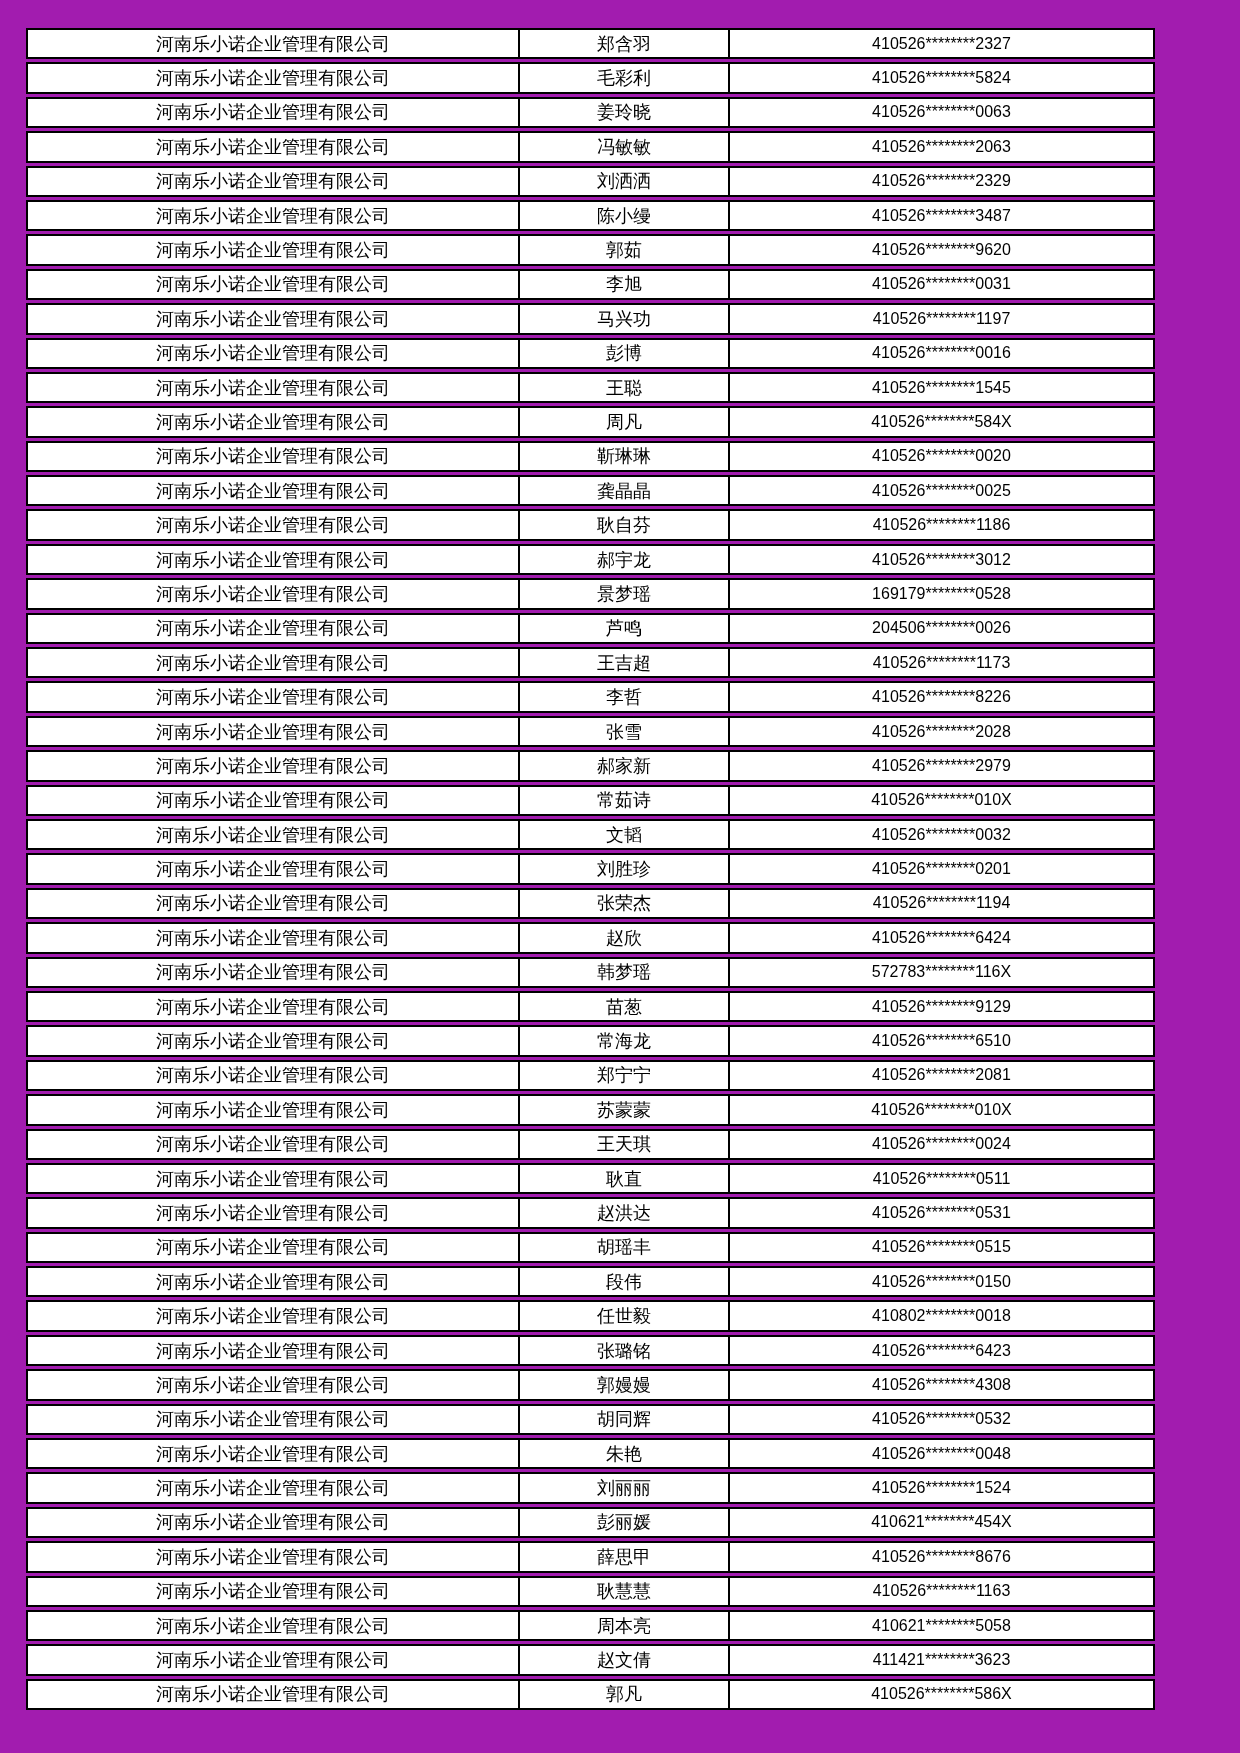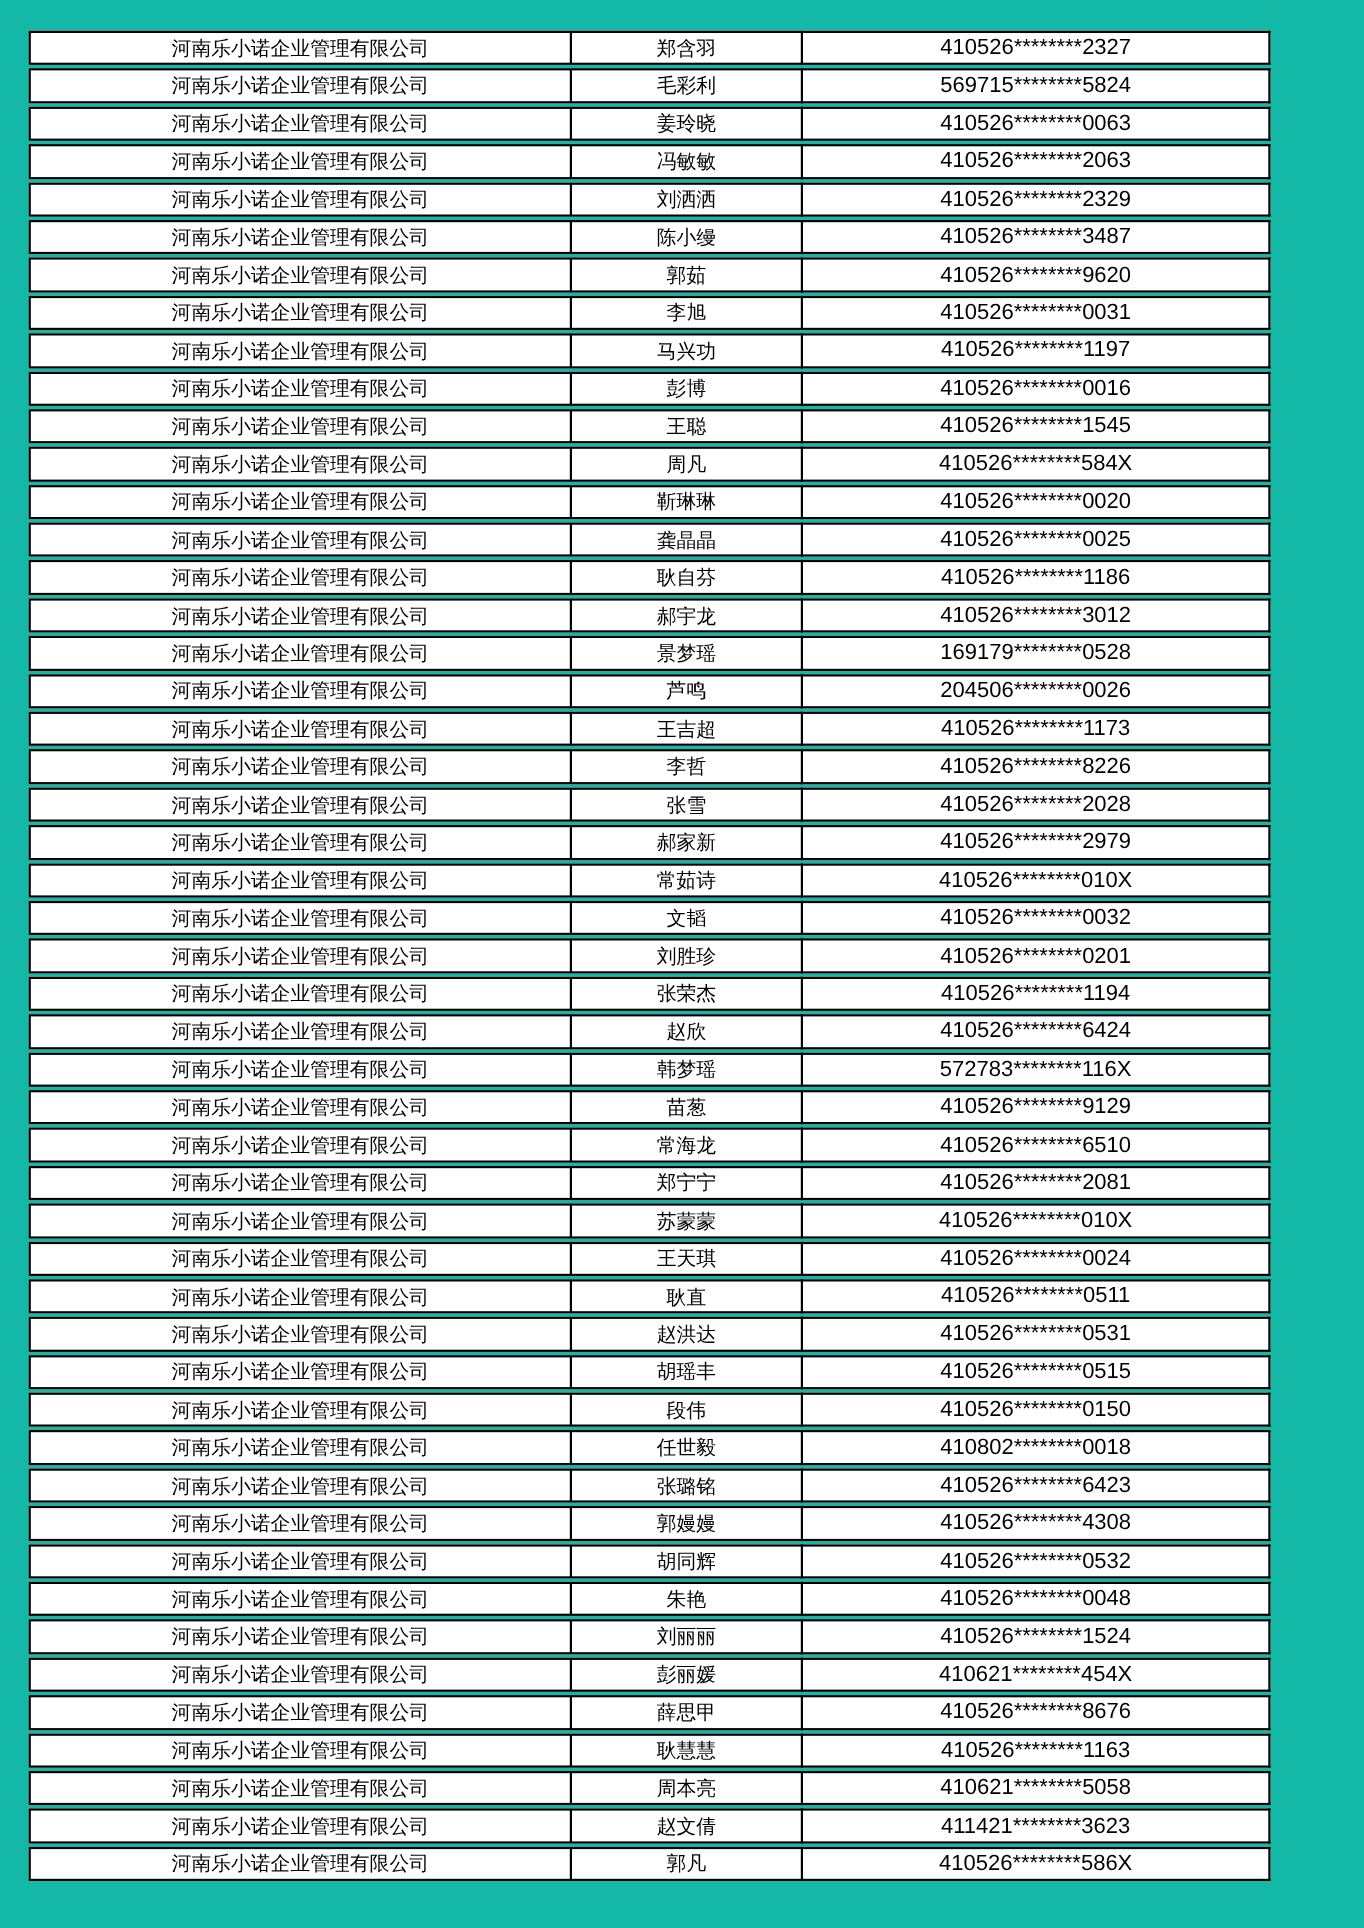--- a/index.html
+++ b/index.html
@@ -12,21 +12,21 @@
     height: 1753px;
     position: relative;
     font-family: "Liberation Sans", "DejaVu Sans", sans-serif;
     color: #000000;
   }
   .page {
     position: absolute;
     left: 0; top: 0;
     width: 1240px;
     height: 1753px;
-    background: #14b8a6;
+    background: #a21caf;
   }
   table.roster {
     position: absolute;
     left: 26px;
     top: 25px;
     width: 1129px;
     table-layout: fixed;
     border-collapse: separate;
     border-spacing: 0 3px;
   }
@@ -42,21 +42,21 @@
     overflow: hidden;
     white-space: nowrap;
   }
   table.roster td:first-child {
     border-left: 2px solid #000000;
   }
   td.col-company, td.col-name {
     font-size: 18px;
   }
   td.col-id {
-    font-size: 20px;
+    font-size: 16px;
     font-family: "Liberation Sans", "DejaVu Sans", sans-serif;
   }
 </style>
 </head>
 <body>
 
 <div class="page">
   <table class="roster">
     <colgroup>
       <col style="width:494px">
@@ -67,21 +67,21 @@
 
         <tr>
           <td class="col-company">河南乐小诺企业管理有限公司</td>
           <td class="col-name">郑含羽</td>
           <td class="col-id">410526********2327</td>
         </tr>
 
         <tr>
           <td class="col-company">河南乐小诺企业管理有限公司</td>
           <td class="col-name">毛彩利</td>
-          <td class="col-id">569715********5824</td>
+          <td class="col-id">410526********5824</td>
         </tr>
 
         <tr>
           <td class="col-company">河南乐小诺企业管理有限公司</td>
           <td class="col-name">姜玲晓</td>
           <td class="col-id">410526********0063</td>
         </tr>
 
         <tr>
           <td class="col-company">河南乐小诺企业管理有限公司</td>

